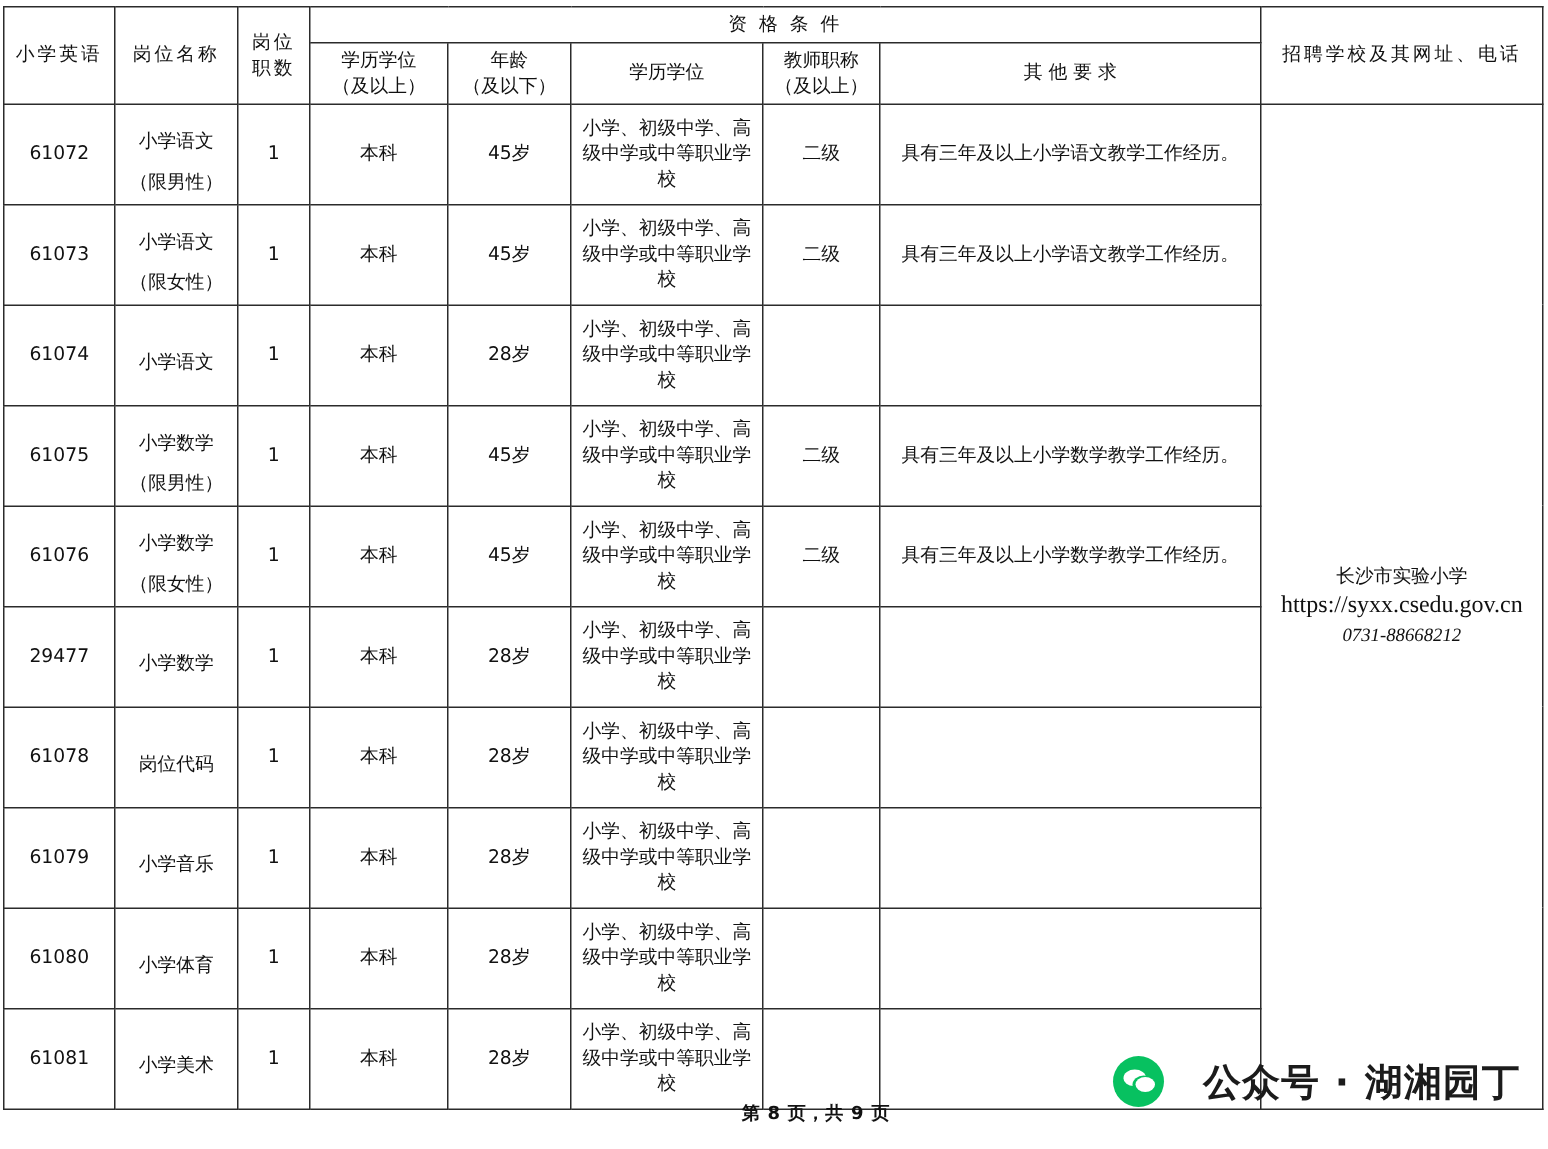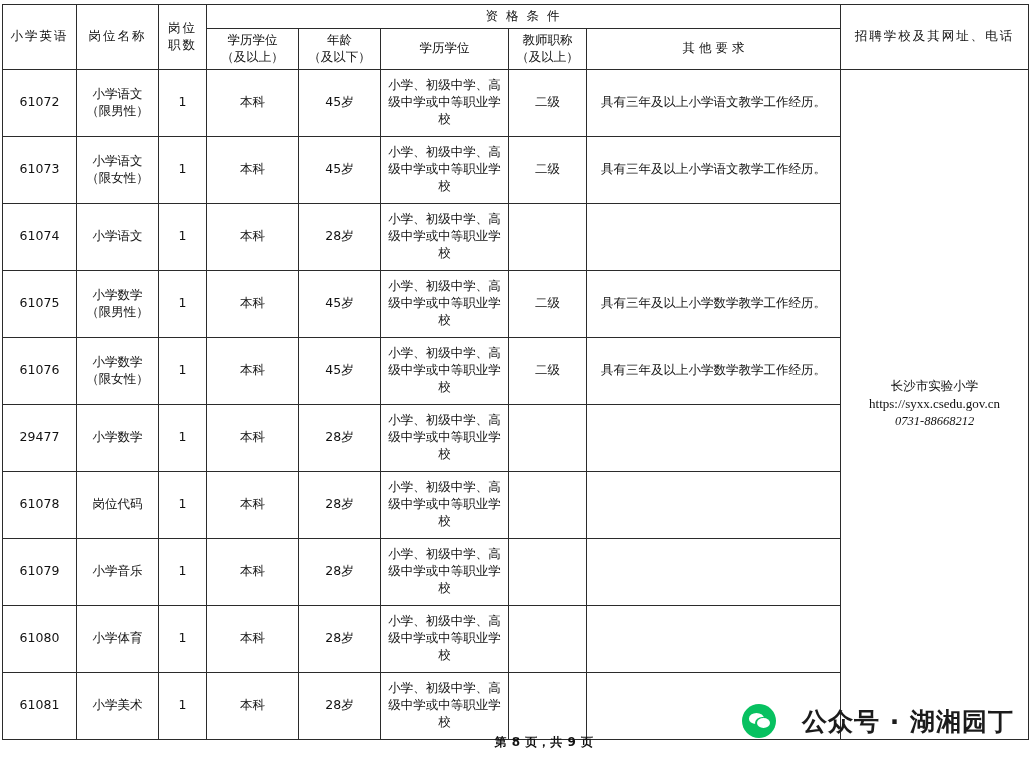--- a/index.html
+++ b/index.html
@@ -72,28 +72,28 @@
   }
   td.cell-row {
     height: 60px;
   }
   td.school-cell {
     font-size: 12.5px;
     line-height: 1.7;
   }
   .school-url {
     font-family: "Liberation Serif", "DejaVu Serif", serif;
-    font-size: 13px;
+    font-size: 16px;
   }
   .school-phone {
     font-family: "Liberation Serif", "DejaVu Serif", serif;
     font-size: 12.5px;
     font-style: italic;
   }
-  .name-two-line span { display: block; }
+  .name-two-line span { display: block; margin-top: 10px; }
 
   .footer {
     position: absolute;
     left: 0;
     top: 730px;
     width: 1032px;
     text-align: center;
     font-size: 12px;
     font-weight: bold;
     color: #111;

